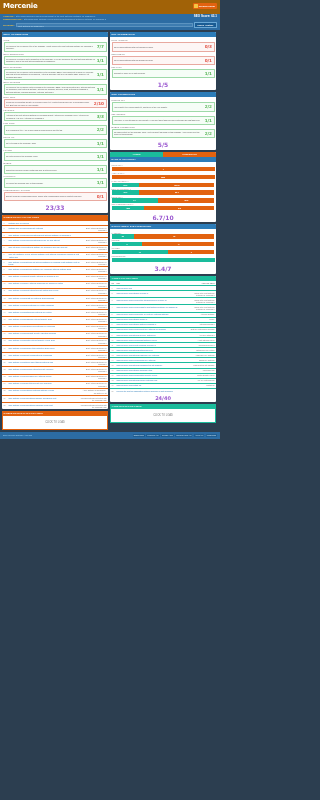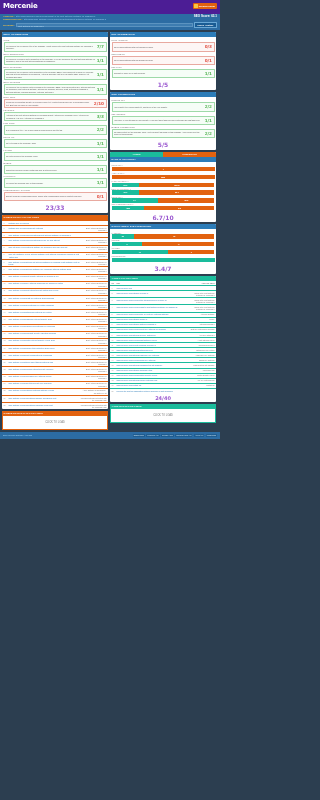--- a/index.html
+++ b/index.html
@@ -5,21 +5,21 @@
   * { box-sizing: border-box; margin:0; padding:0; }
   body {
     width:220px; height:800px; overflow:hidden;
     background:#2c3e50;
     font-family:"Liberation Sans", sans-serif;
     font-size:2.1px; line-height:1.25; color:#333;
   }
   .app { width:220px; height:800px; position:relative; }
 
   
-  .topbar { background:#4c1d95; padding:2px 3px 1px; position:relative; height:14px; }
+  .topbar { background:#a16207; padding:2px 3px 1px; position:relative; height:14px; }
   .logo { color:#fff; font-size:7px; font-weight:bold; letter-spacing:-0.2px; font-family:"DejaVu Sans", sans-serif; }
   .userbadge {
     position:absolute; right:3px; top:3px; background:#e2620f; border-radius:1px;
     padding:1px 2px 1px 1px; display:flex; align-items:center; gap:1px;
   }
   .userbadge .av { width:4px; height:4px; background:#f5c542; border-radius:0.5px; display:inline-block; }
   .userbadge .nm { color:#fff; font-size:2.4px; font-weight:bold; }
 
   .urlbar { background:#2c6ca3; padding:1px 3px 2px; position:relative; }
   .urlline { display:flex; gap:1px; align-items:flex-start; margin-bottom:0.7px; }

